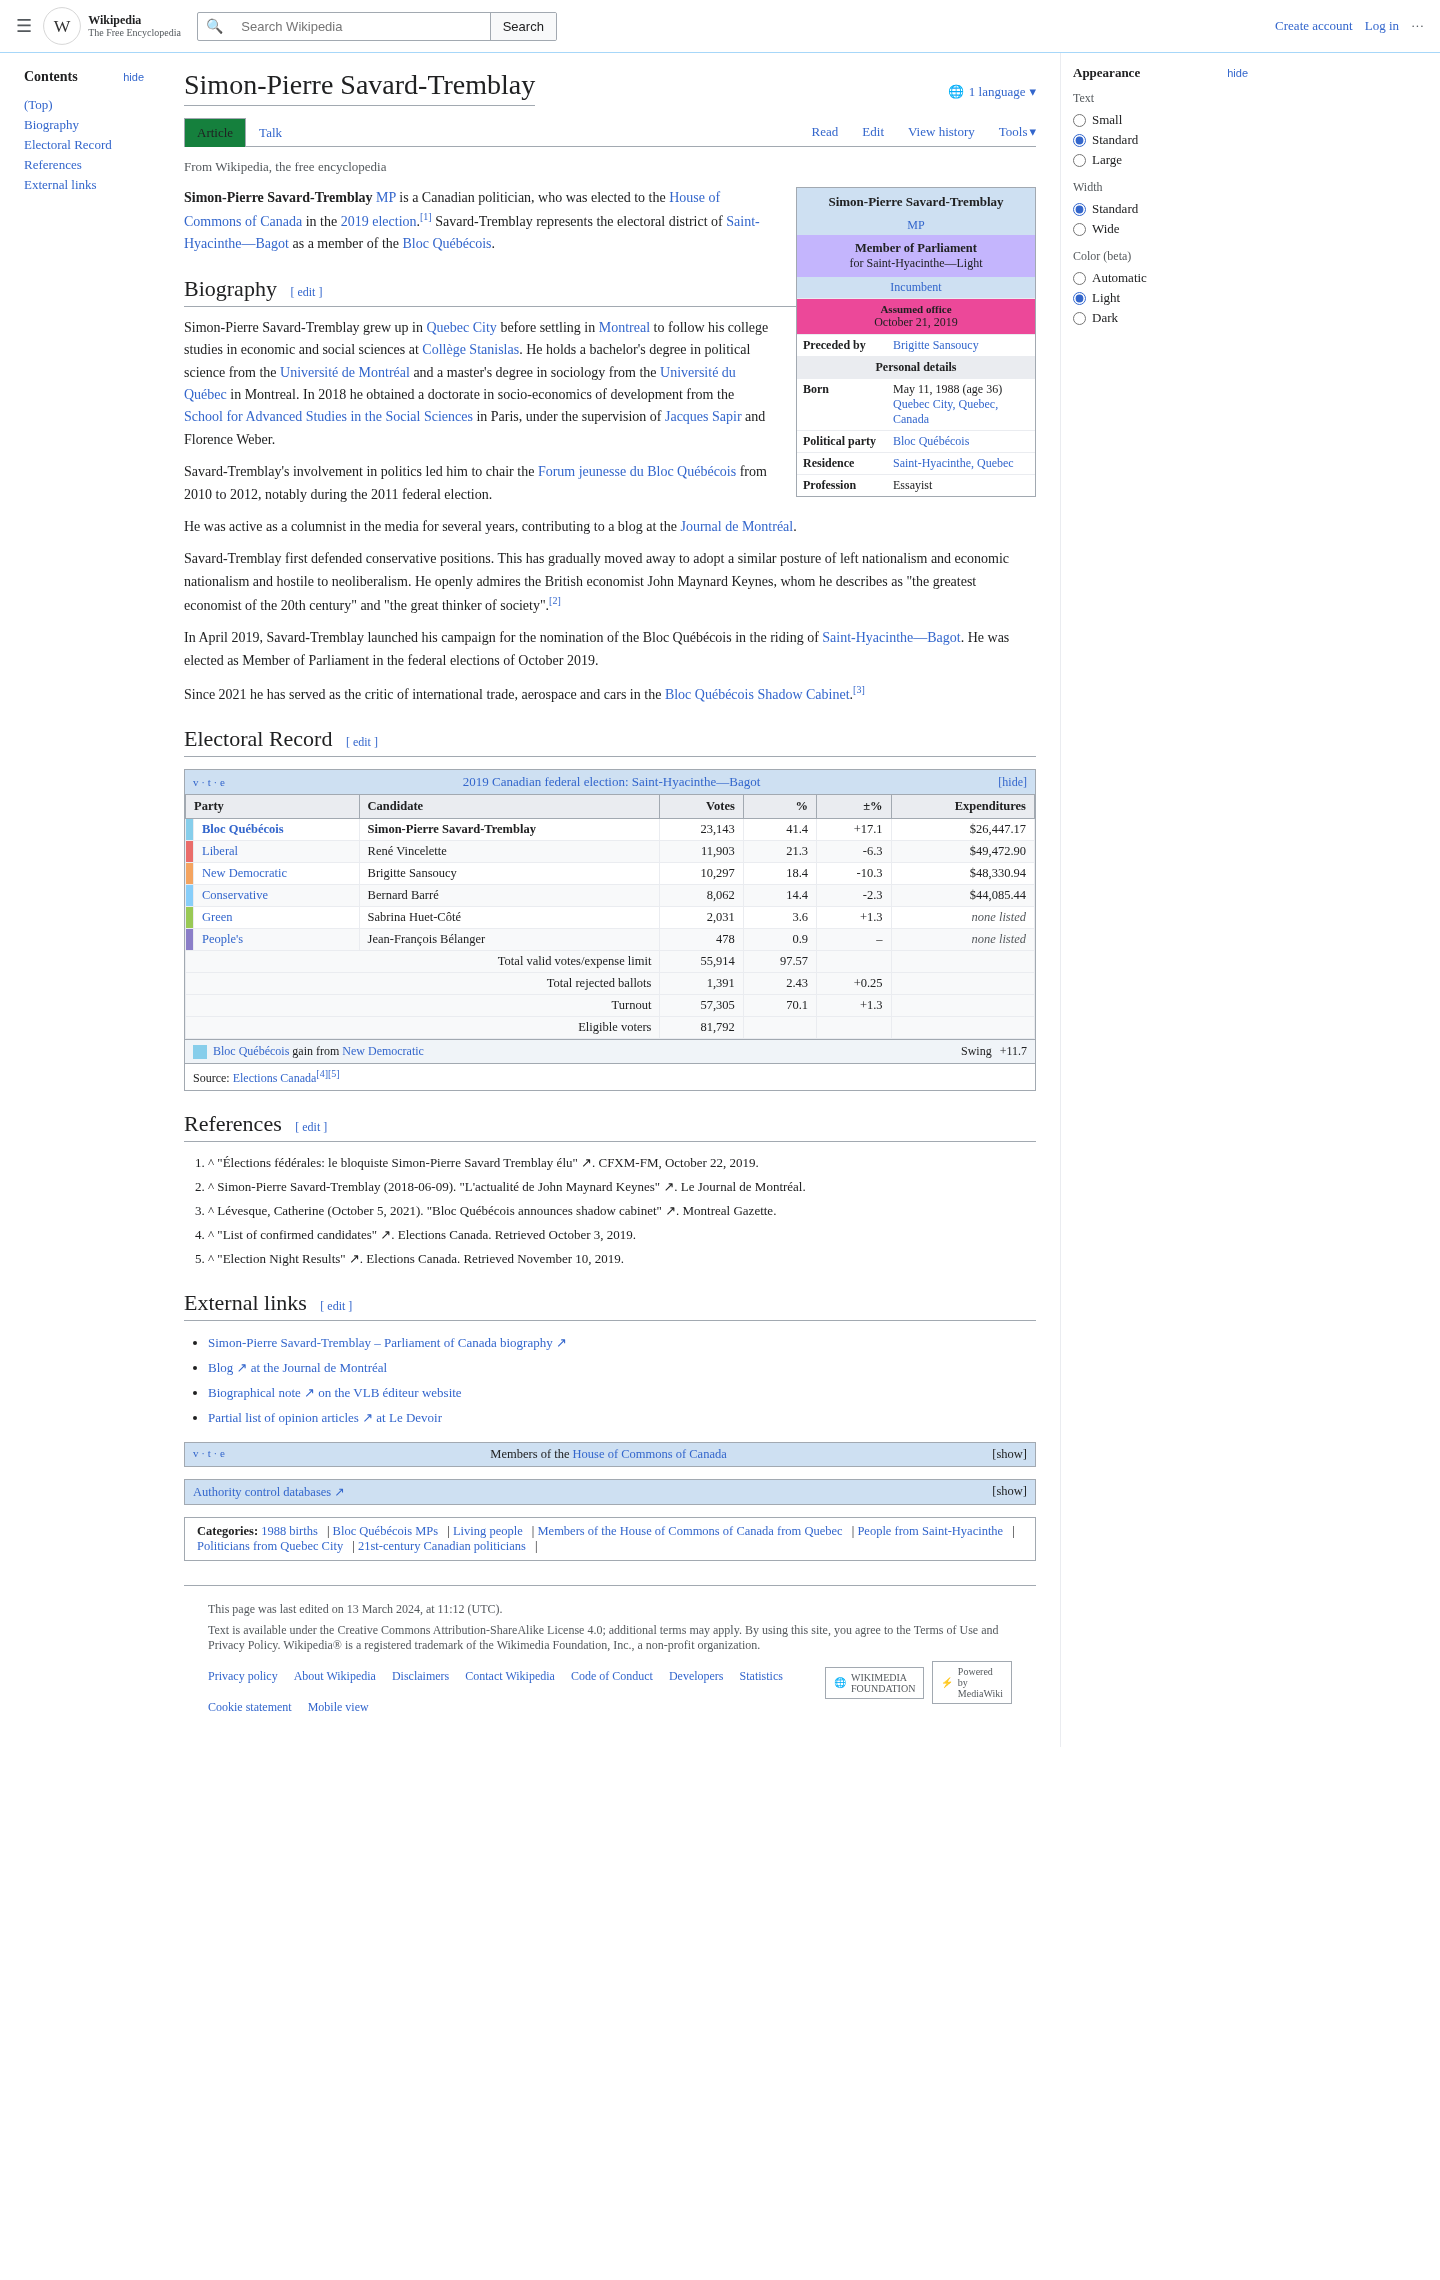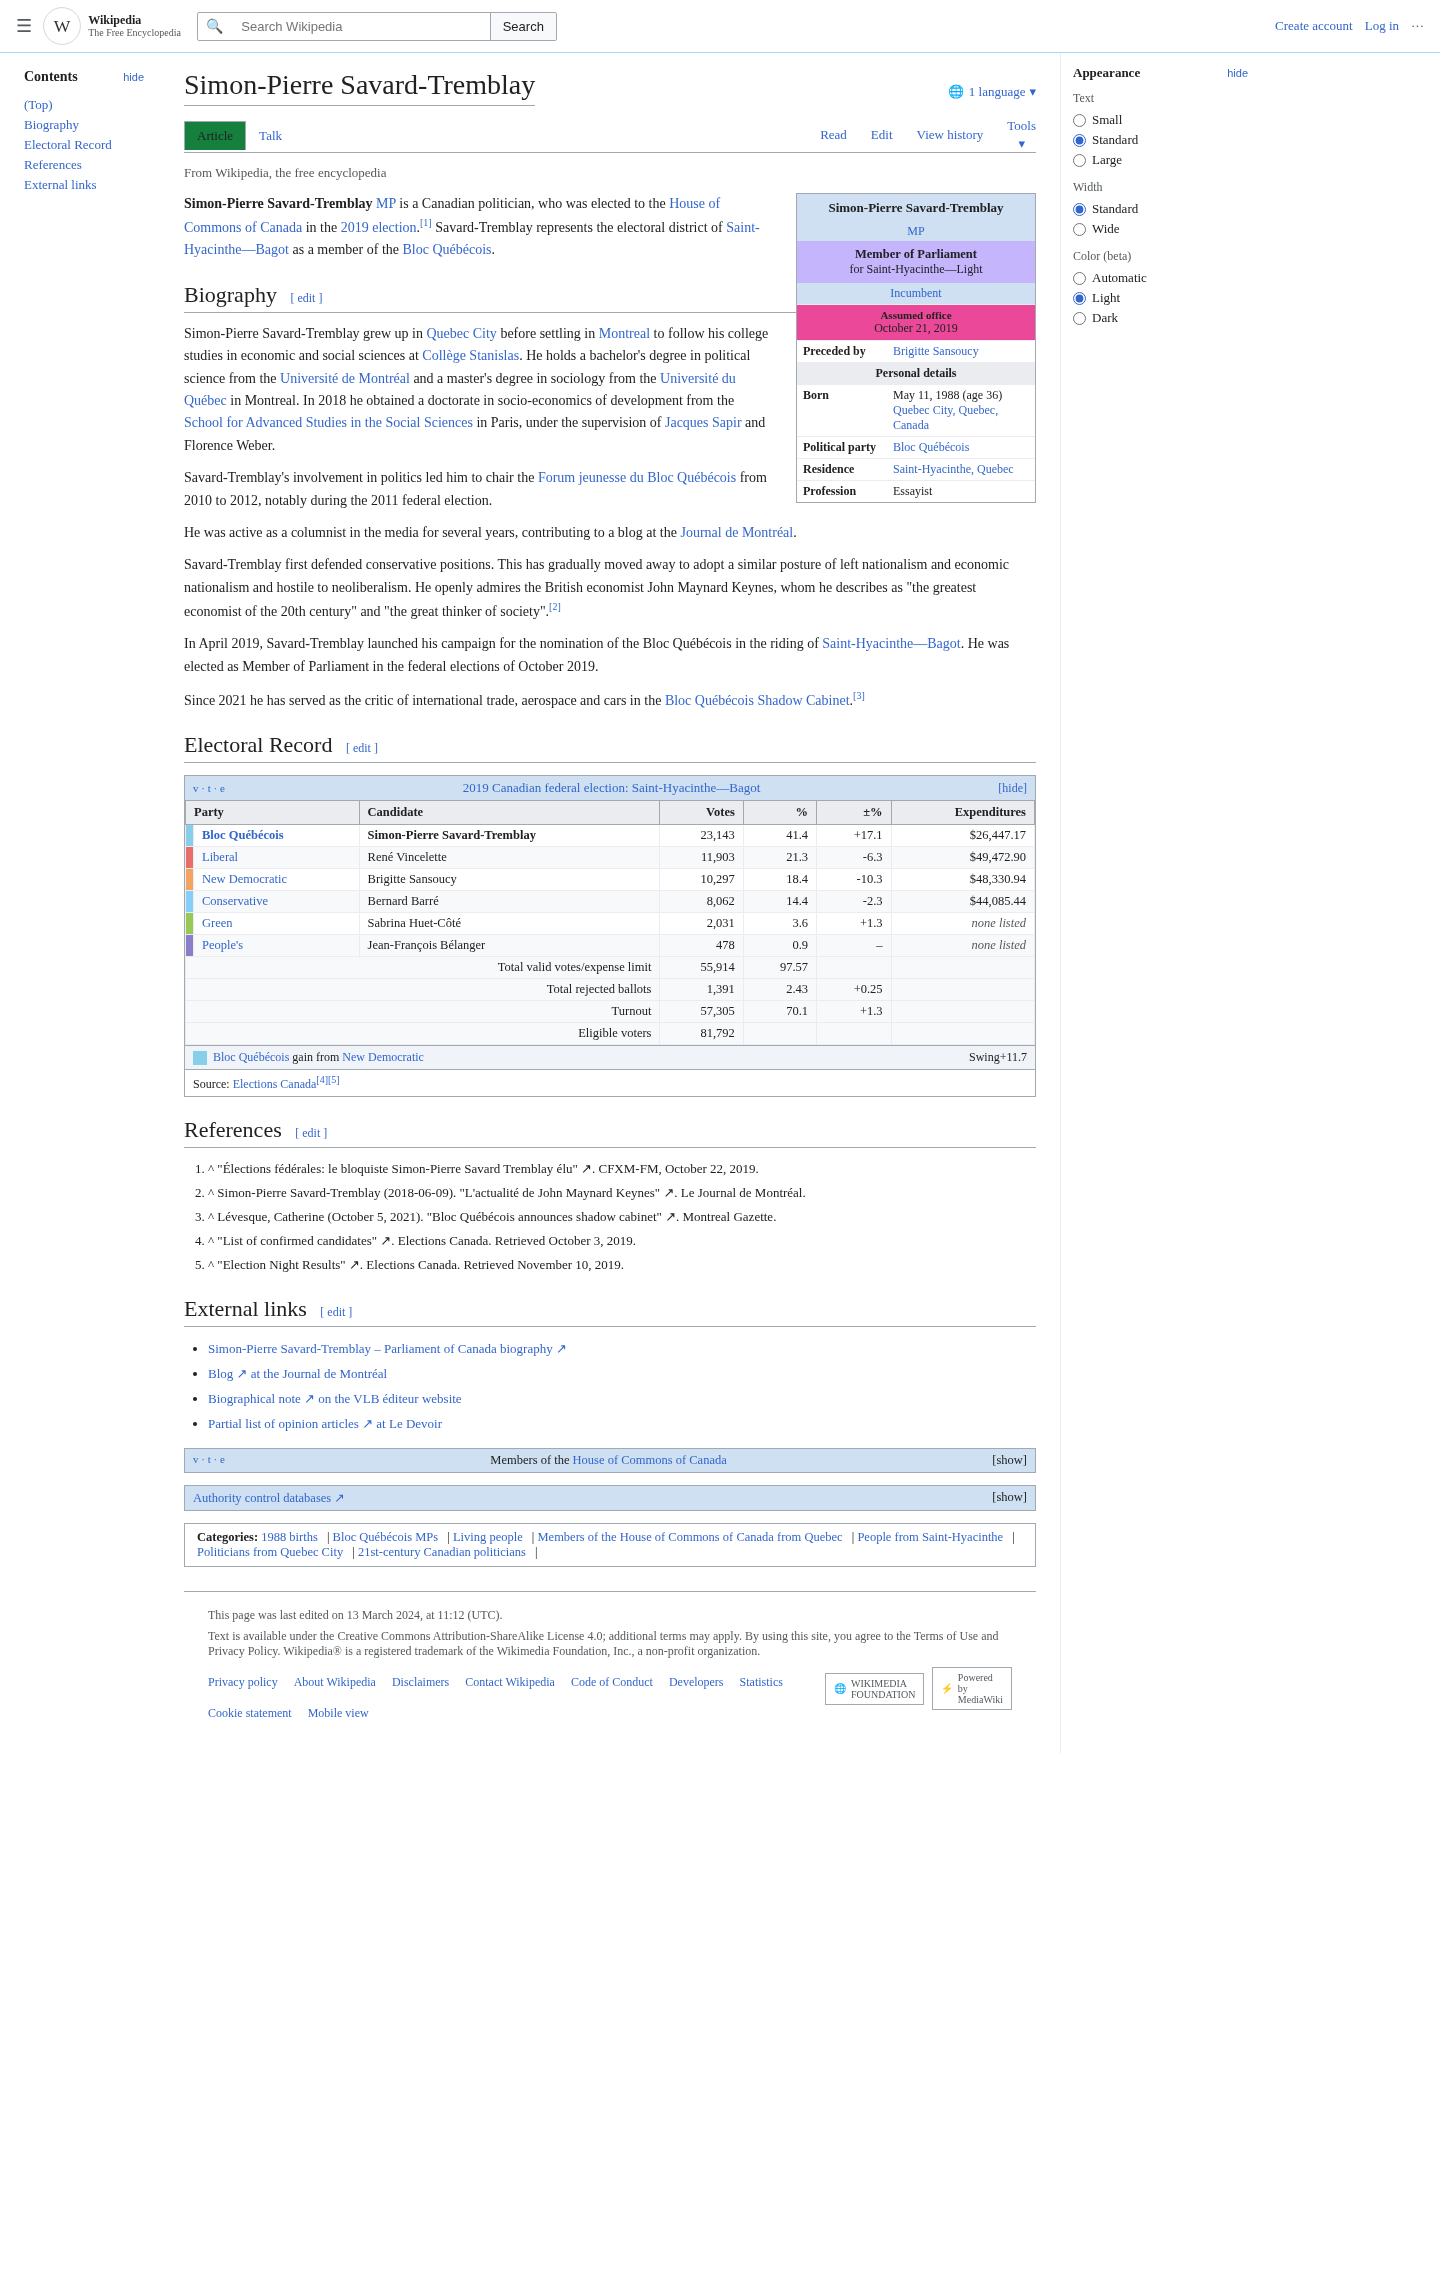--- a/index.html
+++ b/index.html
@@ -41,21 +41,21 @@
     .page-title { font-family: 'Linux Libertine', Georgia, serif; font-size: 28px; font-weight: normal; border-bottom: 1px solid #a2a9b1; padding-bottom: 4px; margin-bottom: 8px; }
     .page-title-row { display: flex; align-items: center; justify-content: space-between; margin-bottom: 4px; }
 
     
     .tab-bar { display: flex; align-items: center; border-bottom: 1px solid #a2a9b1; margin-bottom: 12px; gap: 0; }
     .tab-left { display: flex; gap: 0; }
     .tab { padding: 6px 12px; font-size: 13px; color: #3366cc; cursor: pointer; border: 1px solid transparent; border-bottom: none; margin-bottom: -1px; }
     .tab.active { background: #15803d; border-color: #a2a9b1; border-bottom-color: #fff; color: #202122; }
     .tab-right { margin-left: auto; display: flex; gap: 24px; align-items: center; font-size: 13px; }
     .tab-right a { color: #3366cc; }
-    .tools-btn { display: flex; align-items: center; gap: 2px; color: #3366cc; cursor: pointer; flex-direction: column; }
+    .tools-btn { display: flex; align-items: center; gap: 2px; color: #3366cc; cursor: pointer; }
 
     .from-wiki { font-size: 13px; color: #54595d; margin-bottom: 12px; }
     .lead-text { flex: 1; font-size: 14px; line-height: 1.6; }
     .lead-text p { margin-bottom: 10px; }
 
     
     .infobox { width: 240px; min-width: 240px; border: 1px solid #a2a9b1; font-size: 12.5px; float: right; margin-left: 20px; margin-bottom: 10px; }
     .infobox-title { background: #cee0f2; text-align: center; padding: 6px; font-weight: bold; font-size: 13px; }
     .infobox-subtitle { background: #cee0f2; text-align: center; padding: 2px 6px; color: #3366cc; font-size: 12px; }
     .infobox-role { background: #c4b5fd; text-align: center; padding: 6px 8px; font-size: 12px; }
@@ -389,21 +389,21 @@
     <td class="num"></td>
     <td class="num"></td>
     <td class="num"></td>
   </tr>
           </tbody>
       </table>
       <div class="election-gain">
         <span style="display:inline-block;width:14px;height:14px;background:#87CEEB;margin-right:6px;"></span>
         <span><a href="#">Bloc Québécois</a> gain from <a href="#">New Democratic</a></span>
         <span style="margin-left:auto;">Swing</span>
-        <span style="margin-left:0;">+11.7</span>
+        <span style="margin-left:8px;">+11.7</span>
       </div>
       <div class="election-footer">
         <span>Source: <a href="#">Elections Canada</a><sup>[4][5]</sup></span>
       </div>
     </div>
 
     <h2 class="section-title" id="references">
       <span>References</span>
       <a href="#" class="edit-link">[ <span>edit</span> ]</a>
     </h2>

